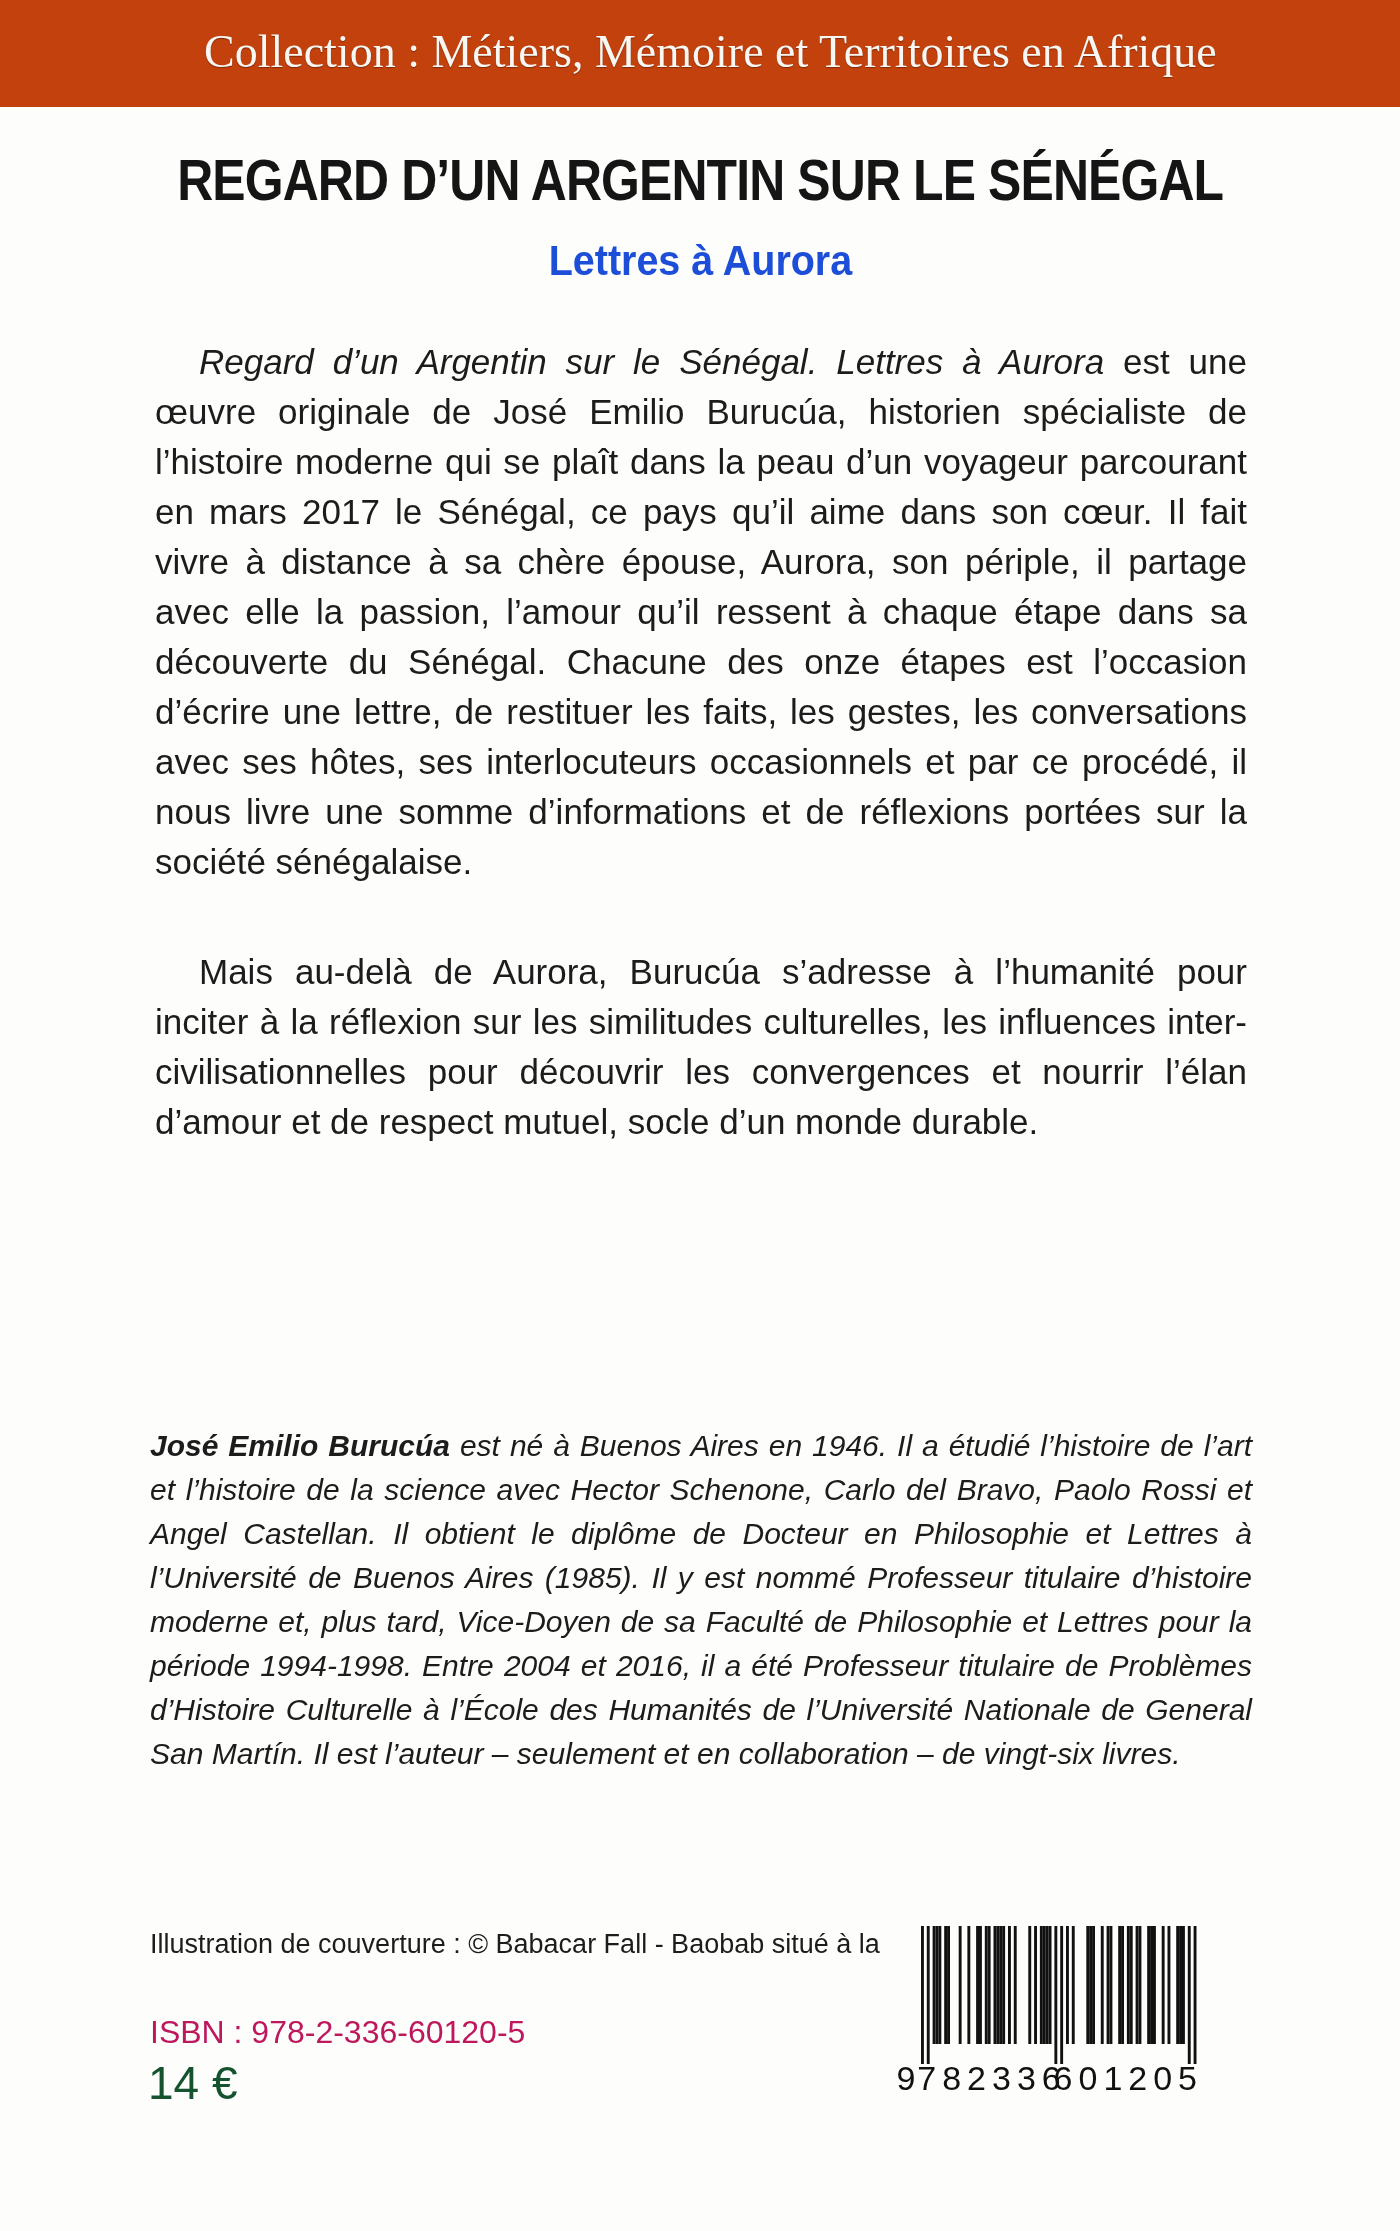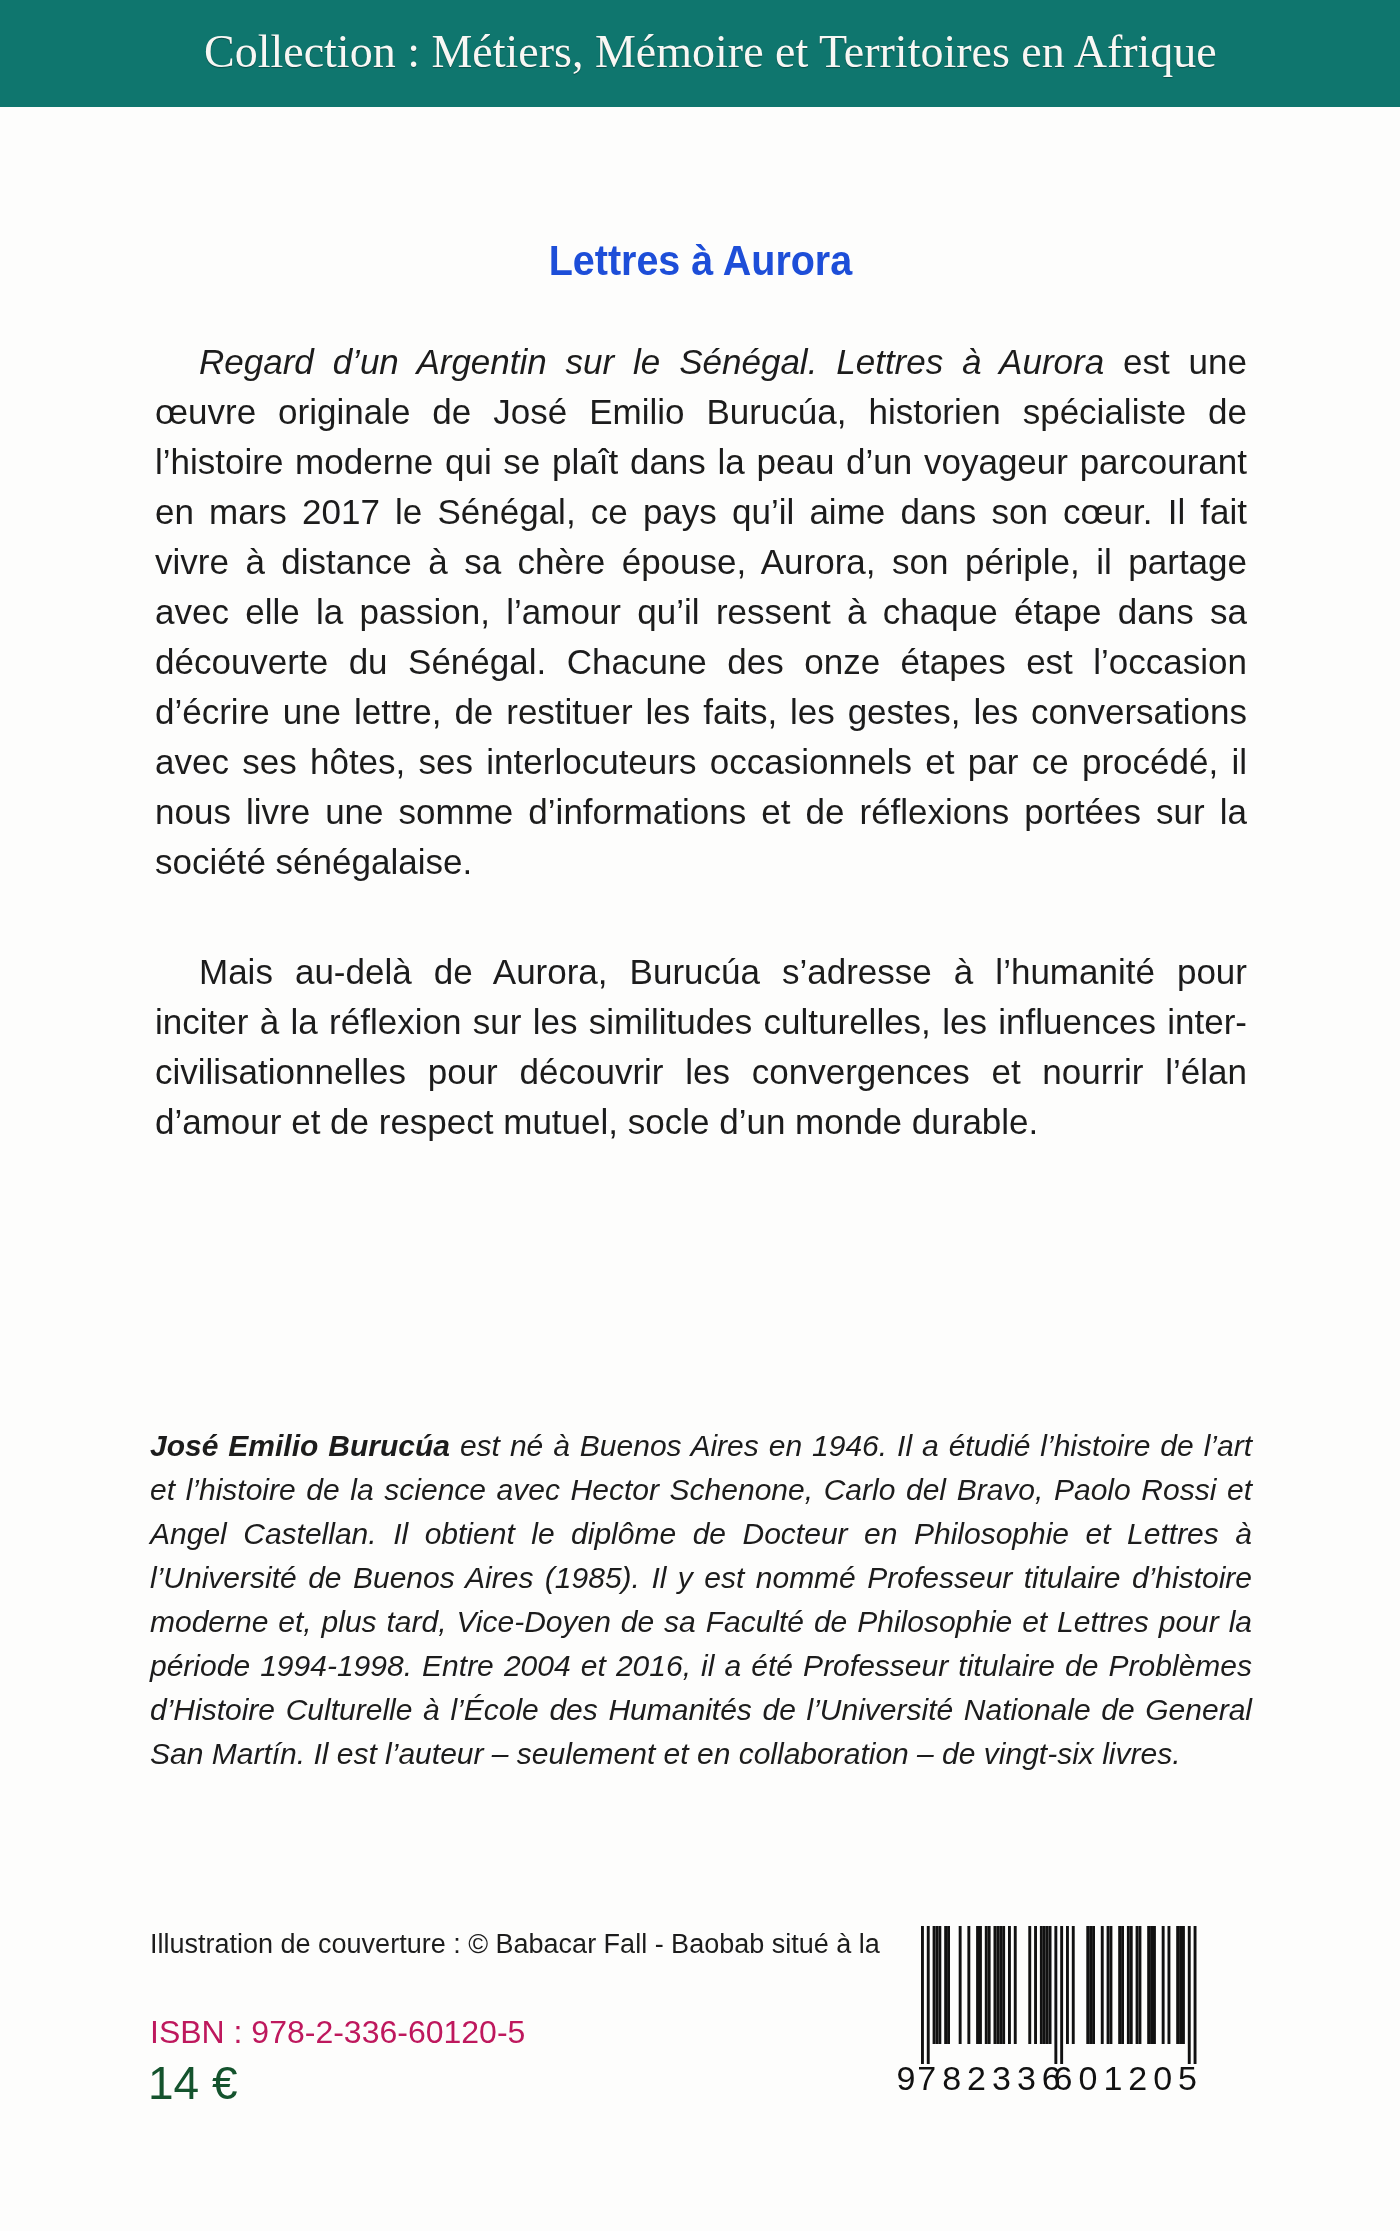--- a/index.html
+++ b/index.html
@@ -41,24 +41,27 @@
   .price{position:absolute;left:148px;top:2056px;font-size:46px;color:#14532d;}
   .barcode{position:absolute;left:895px;top:1926px;}
   .barcode rect{fill:#111;}
   .barcode text{font-family:"Liberation Sans",sans-serif;font-size:34px;fill:#111;}
 </style>
 </head>
 <body>
 
 <div class="page">
 
-  <div class="banner" style="background: #0f766e;">
+  <div class="banner" style="background: #c2410c;">
     <div class="banner-text" style="color: rgb(248, 247, 244);">Collection : Métiers, Mémoire et Territoires en Afrique</div>
   </div>
 
+  <div class="title">
+    <span class="condense">REGARD D’UN ARGENTIN SUR LE SÉNÉGAL</span>
+  </div>
 
   <div class="subtitle">
     <span class="condense2">Lettres à Aurora</span>
   </div>
 
   <div class="synopsis">
     <p><span class="lead-italic">Regard d’un Argentin sur le Sénégal. Lettres à Aurora</span><span> est une œuvre originale de José Emilio Burucúa, historien spécialiste de l’histoire moderne qui se plaît dans la peau d’un voyageur parcourant en mars 2017 le Sénégal, ce pays qu’il aime dans son cœur. Il fait vivre à distance à sa chère épouse, Aurora, son périple, il partage avec elle la passion, l’amour qu’il ressent à chaque étape dans sa découverte du Sénégal. Chacune des onze étapes est l’occasion d’écrire une lettre, de restituer les faits, les gestes, les conversations avec ses hôtes, ses interlocuteurs occasionnels et par ce procédé, il nous livre une somme d’informations et de réflexions portées sur la société sénégalaise.</span></p>
     <p>Mais au-delà de Aurora, Burucúa s’adresse à l’humanité pour inciter à la réflexion sur les similitudes culturelles, les influences inter-civilisationnelles pour découvrir les convergences et nourrir l’élan d’amour et de respect mutuel, socle d’un monde durable.</p>
   </div>
 

